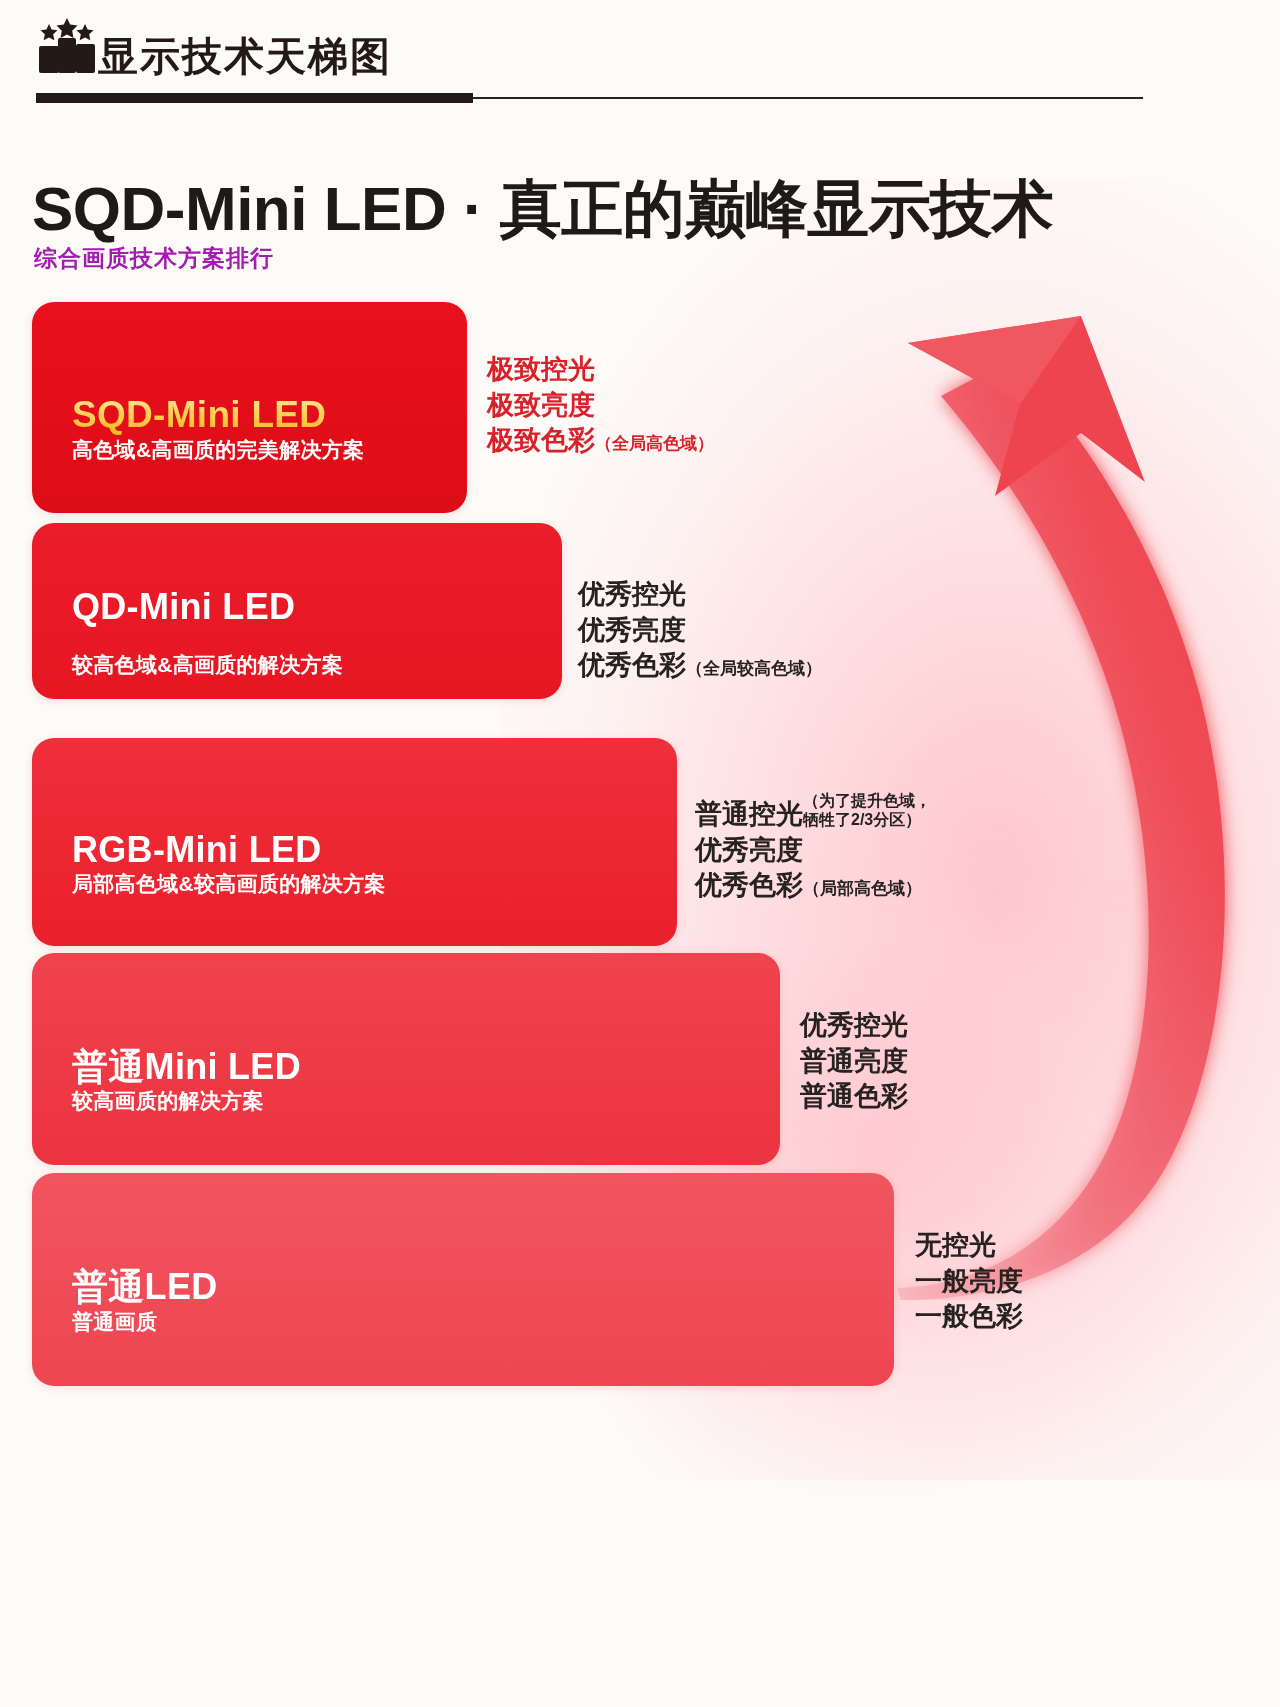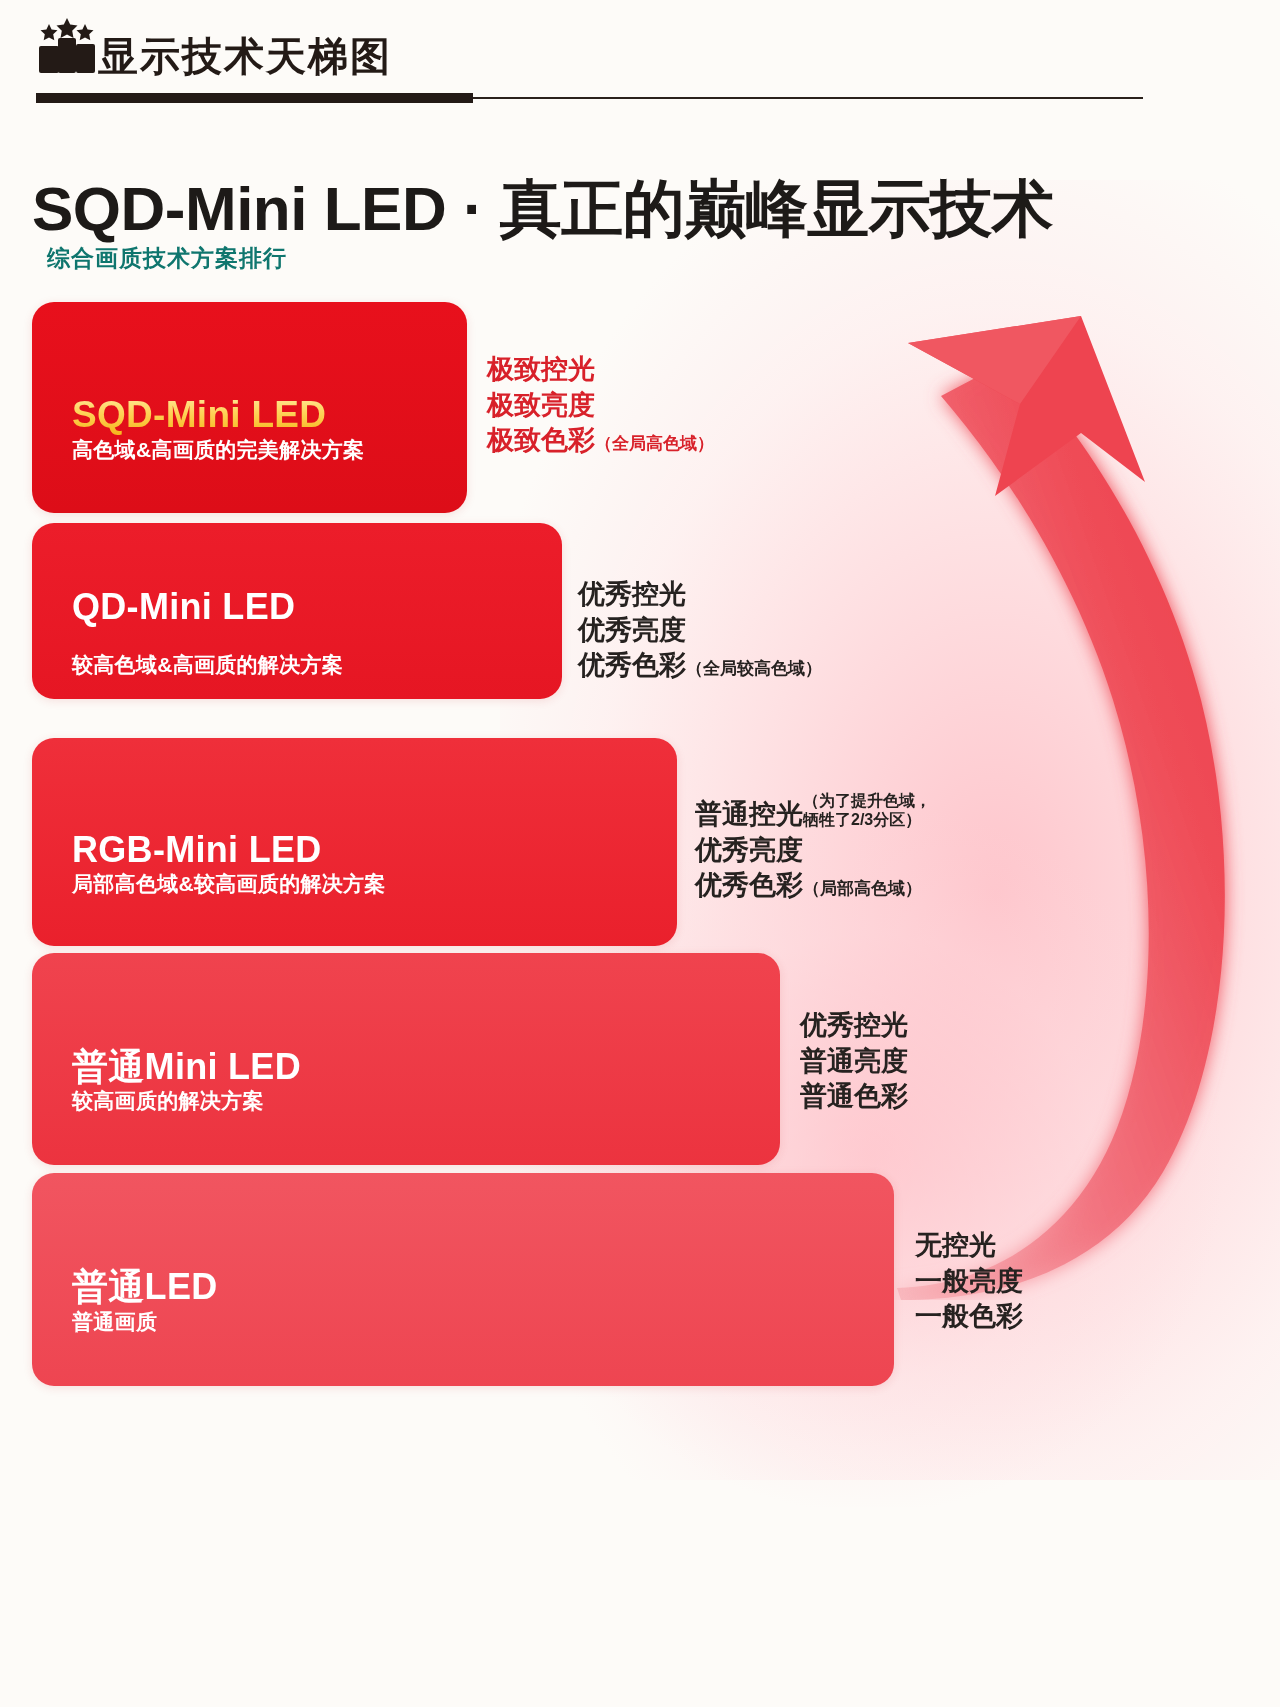--- a/index.html
+++ b/index.html
@@ -54,22 +54,22 @@
 
   
   .main-title {
     position:absolute; left:32px; top:132px;
     font-size:62px; font-weight:700; color:#1d1a18;
     letter-spacing:-0.5px; white-space:nowrap;
     line-height:1.12;
     margin-top:42px;
   }
   .subtitle {
-    position:absolute; left:47px; top:243px;
-    font-size:23px; font-weight:700; color:#0f766e;
+    position:absolute; left:34px; top:243px;
+    font-size:23px; font-weight:700; color:#a21caf;
     letter-spacing:1px;
   }
 
   
   .arrow-wrap {
     position:absolute; left:845px; top:300px;
     width:420px; height:1000px;
     pointer-events:none;
   }
 

